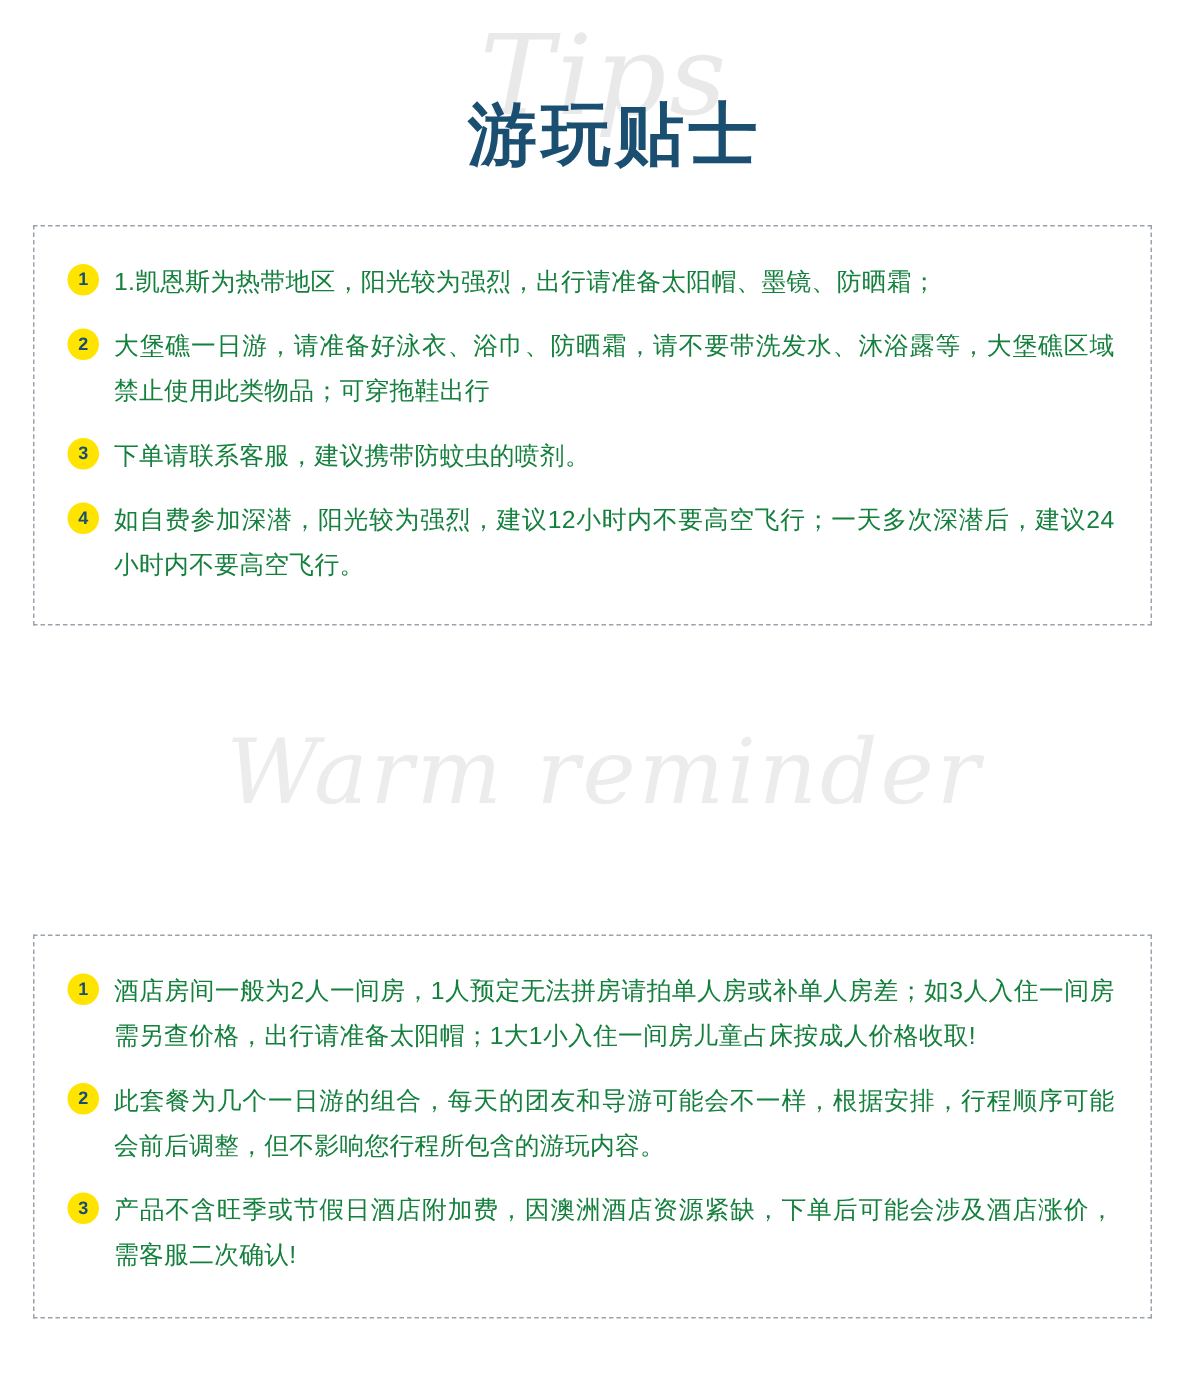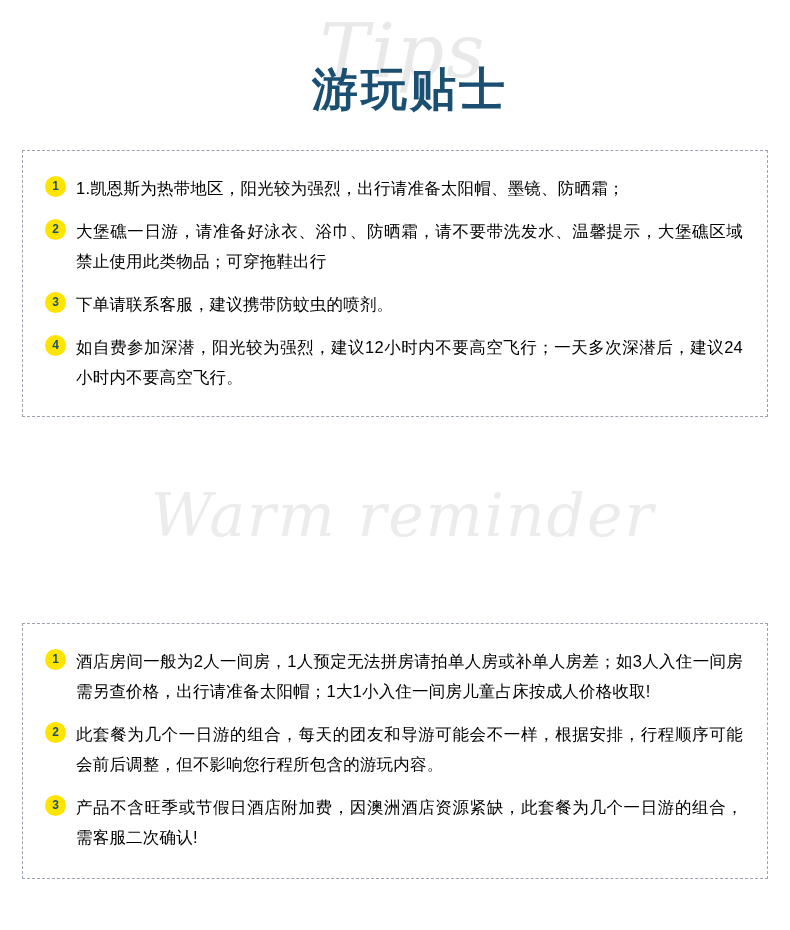--- a/index.html
+++ b/index.html
@@ -108,21 +108,21 @@
     line-height: 21px;
     text-align: center;
     margin-right: 10px;
     margin-top: 3px;
     font-family: "Liberation Sans", "DejaVu Sans", sans-serif;
   }
   .item-text {
     flex: 1 1 auto;
     font-size: 16.5px;
     line-height: 30px;
-    color: #000000;
+    color: #15803d;
     letter-spacing: 0.2px;
     text-align: justify;
   }
 
   .spacer-mid {
     height: 56px;
   }
   .spacer-bottom {
     height: 48px;
   }
@@ -138,21 +138,21 @@
   </div>
 
   <div class="box tips-box">
     <ol class="item-list">
       <li class="item">
         <span class="badge">1</span>
         <span class="item-text">1.凯恩斯为热带地区，阳光较为强烈，出行请准备太阳帽、墨镜、防晒霜；</span>
       </li>
       <li class="item">
         <span class="badge">2</span>
-        <span class="item-text">大堡礁一日游，请准备好泳衣、浴巾、防晒霜，请不要带洗发水、温馨提示，大堡礁区域禁止使用此类物品；可穿拖鞋出行</span>
+        <span class="item-text">大堡礁一日游，请准备好泳衣、浴巾、防晒霜，请不要带洗发水、沐浴露等，大堡礁区域禁止使用此类物品；可穿拖鞋出行</span>
       </li>
       <li class="item">
         <span class="badge">3</span>
         <span class="item-text">下单请联系客服，建议携带防蚊虫的喷剂。</span>
       </li>
       <li class="item">
         <span class="badge">4</span>
         <span class="item-text">如自费参加深潜，阳光较为强烈，建议12小时内不要高空飞行；一天多次深潜后，建议24小时内不要高空飞行。</span>
       </li>
     </ol>
@@ -169,19 +169,19 @@
       <li class="item">
         <span class="badge">1</span>
         <span class="item-text">酒店房间一般为2人一间房，1人预定无法拼房请拍单人房或补单人房差；如3人入住一间房需另查价格，出行请准备太阳帽；1大1小入住一间房儿童占床按成人价格收取!</span>
       </li>
       <li class="item">
         <span class="badge">2</span>
         <span class="item-text">此套餐为几个一日游的组合，每天的团友和导游可能会不一样，根据安排，行程顺序可能会前后调整，但不影响您行程所包含的游玩内容。</span>
       </li>
       <li class="item">
         <span class="badge">3</span>
-        <span class="item-text">产品不含旺季或节假日酒店附加费，因澳洲酒店资源紧缺，此套餐为几个一日游的组合，需客服二次确认!</span>
+        <span class="item-text">产品不含旺季或节假日酒店附加费，因澳洲酒店资源紧缺，下单后可能会涉及酒店涨价，需客服二次确认!</span>
       </li>
     </ol>
   </div>
 
   <div class="spacer-bottom"></div>
 </div>
 
 </body></html>

